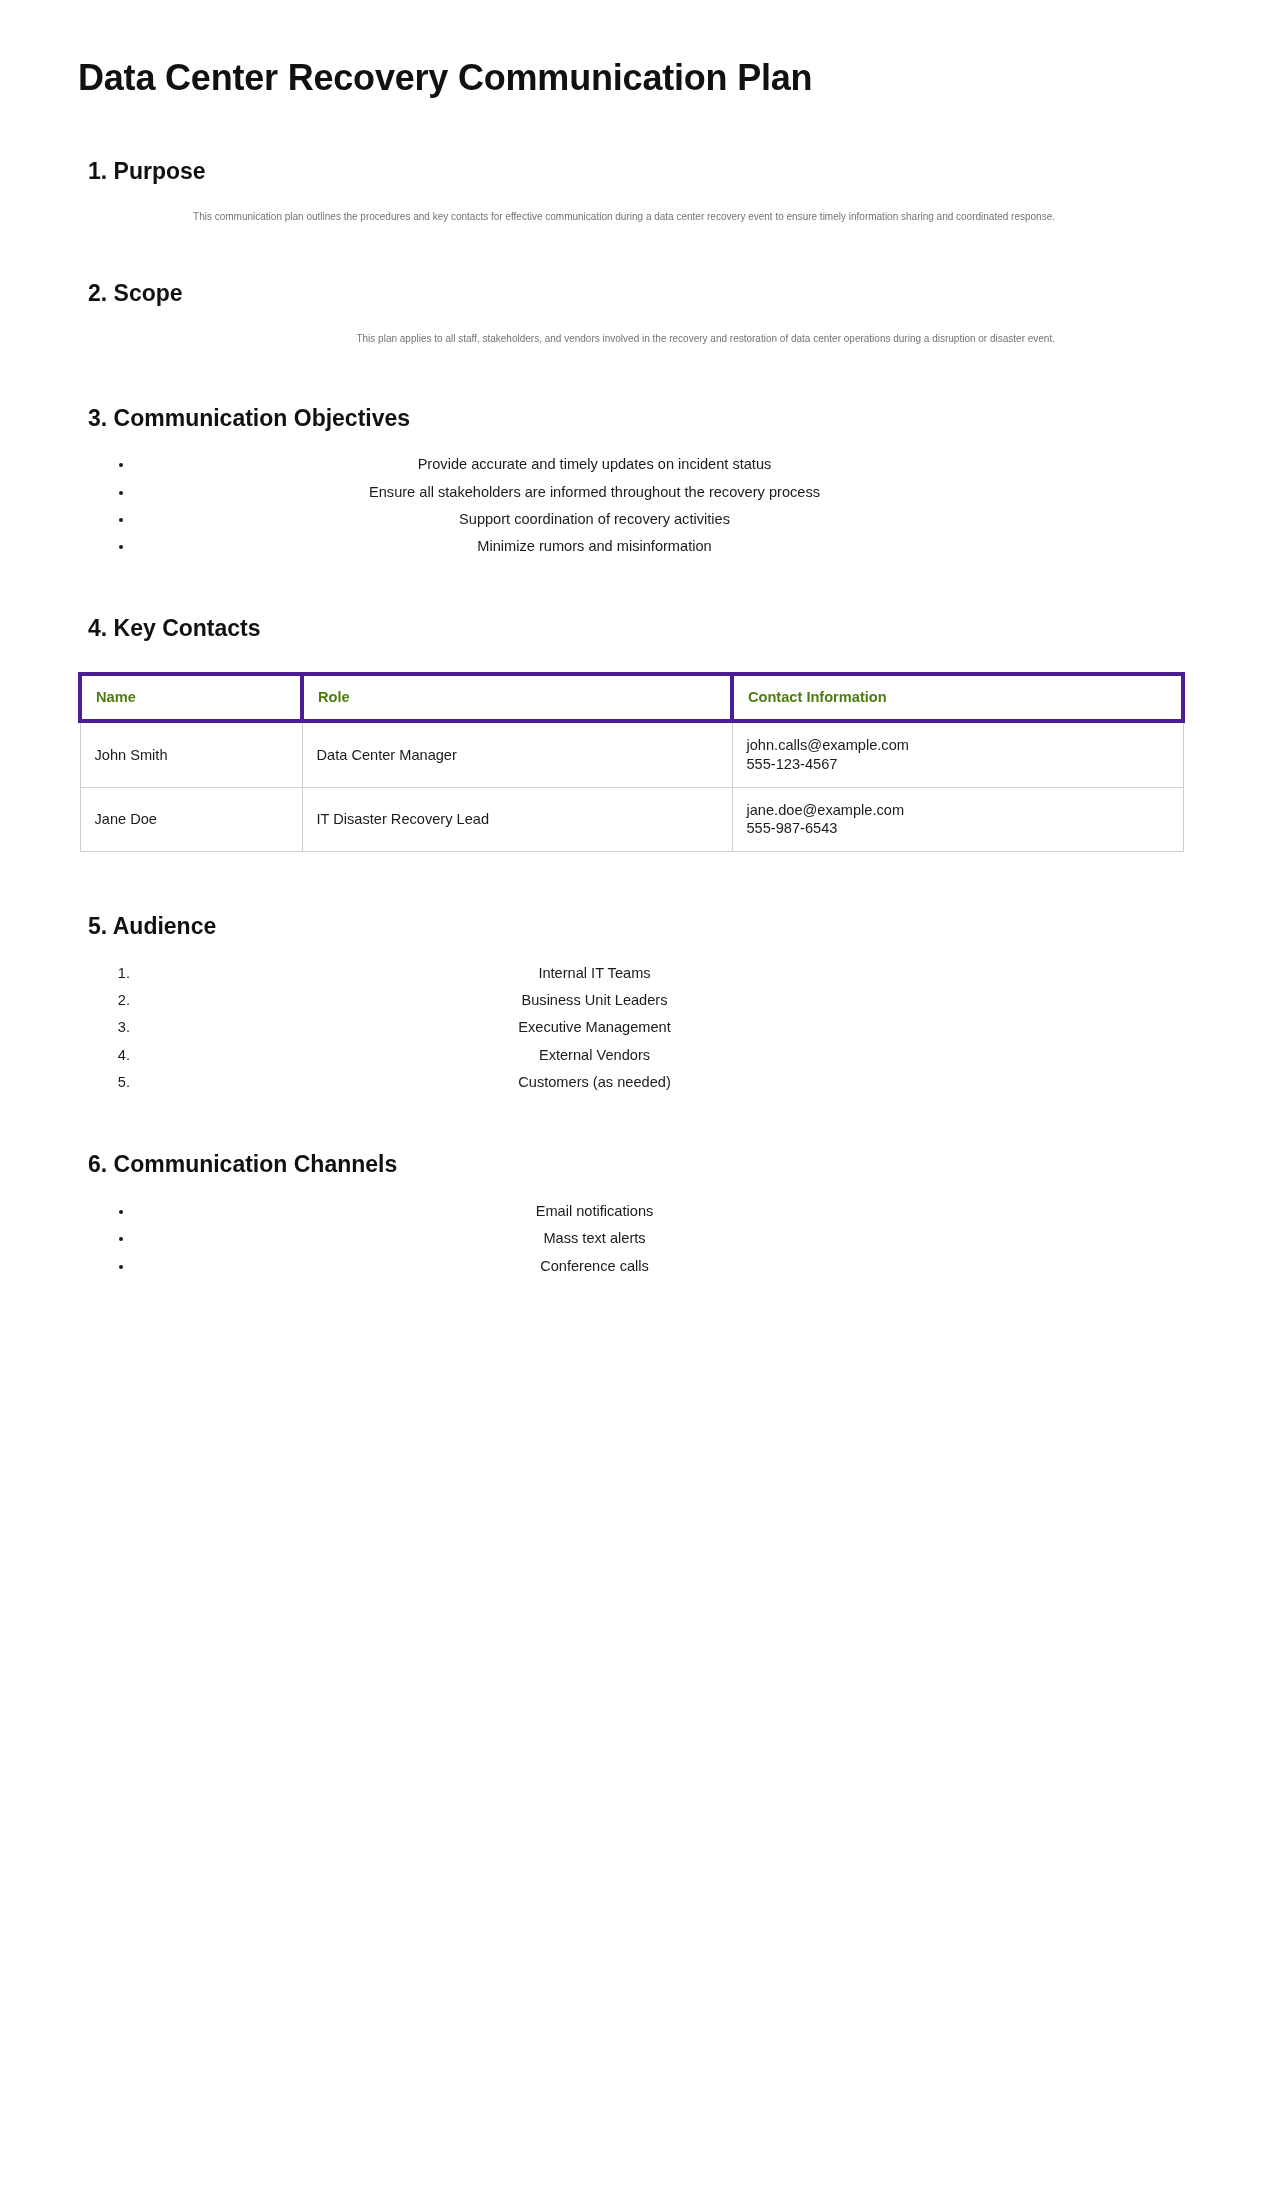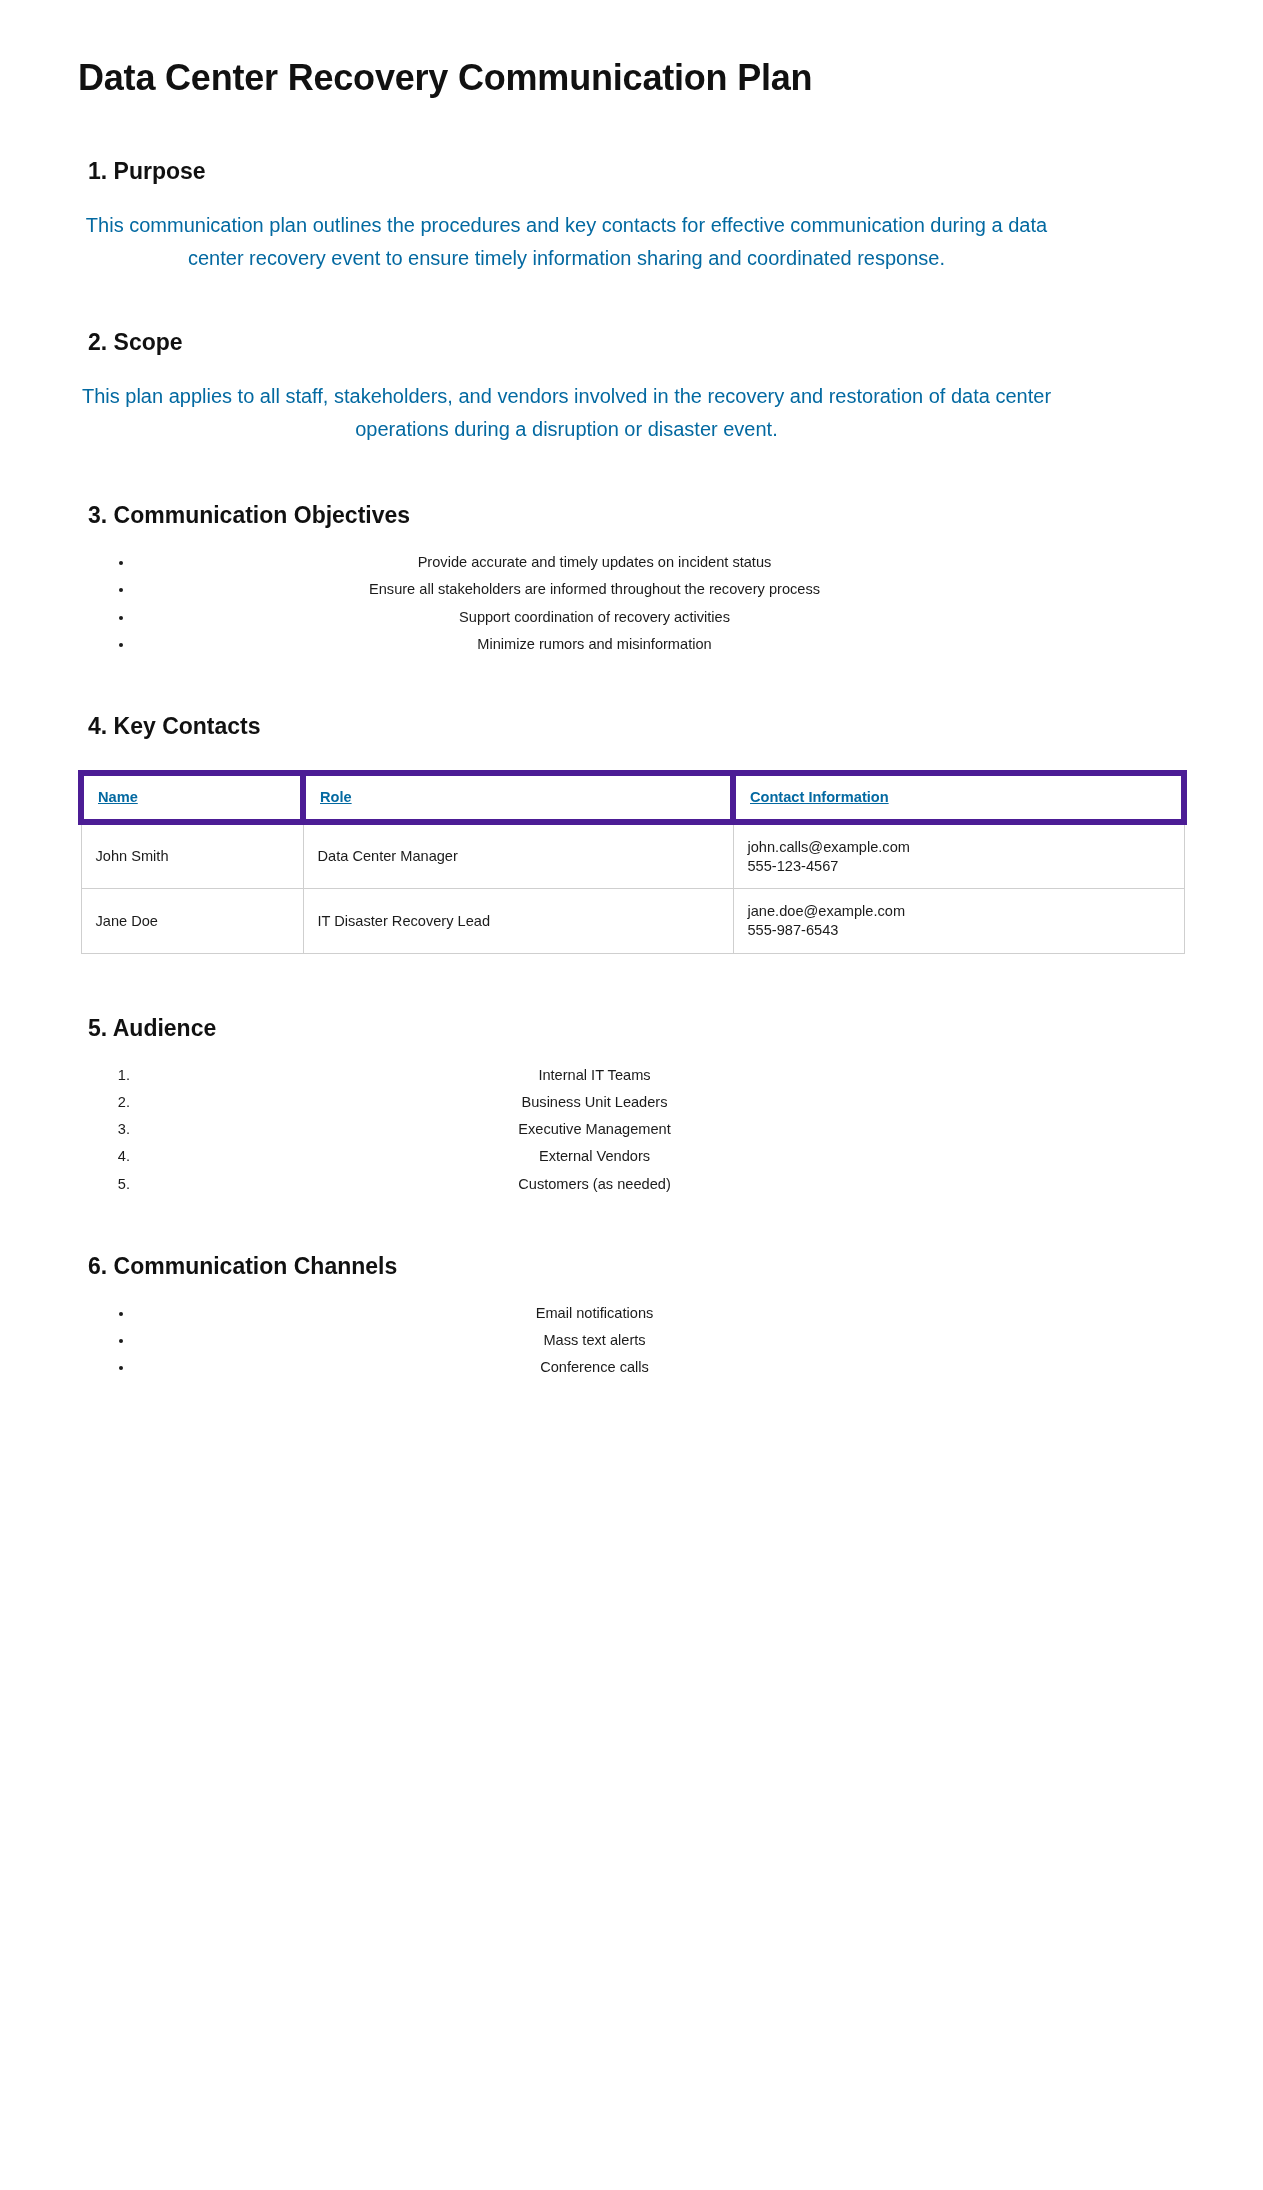--- a/index.html
+++ b/index.html
@@ -44,27 +44,27 @@
     line-height: 1.3;
   }
   .sec1 { margin-top: 58px; }
   .sec2 { margin-top: 54px; }
   .sec3 { margin-top: 56px; }
   .sec4 { margin-top: 58px; }
   .sec5 { margin-top: 60px; }
   .sec6 { margin-top: 58px; }
 
   .body-text {
-    font-size: 20px;
+    font-size: 10px;
     line-height: 1.63;
-    color: #0369a1;
+    color: #737373;
     margin: 22px 0 0 0;
     padding: 0;
     max-width: 1055px;
-    text-align: center;
+    text-align: right;
   }
 
   ul.doc-list, ol.doc-list {
     margin: 22px 0 0 0;
     padding-left: 56px;
     color: #1b1b1b;
   }
   ul.doc-list { list-style-type: disc; }
   ol.doc-list { list-style-type: decimal; }
   ul.doc-list li, ol.doc-list li {
@@ -83,26 +83,25 @@
     table-layout: fixed;
     font-size: 14.6px;
   }
   table.contacts col.c-name { width: 222px; }
   table.contacts col.c-role { width: 430px; }
   table.contacts col.c-contact { width: 451px; }
   table.contacts th {
     text-align: left;
     font-weight: bold;
     font-size: 14.6px;
-    color: #0369a1;
-    border: 6px solid #4c1d95;
+    color: #4d7c0f;
+    border: 4px solid #4c1d95;
     padding: 12px 14px 12px 14px;
     vertical-align: middle;
     line-height: 1.3;
-    text-decoration: underline;
   }
   table.contacts td {
     text-align: left;
     border: 1px solid #cfcfcf;
     padding: 13px 14px 13px 14px;
     vertical-align: middle;
     color: #1b1b1b;
     line-height: 1.3;
   }
   table.contacts td.contact-cell {

